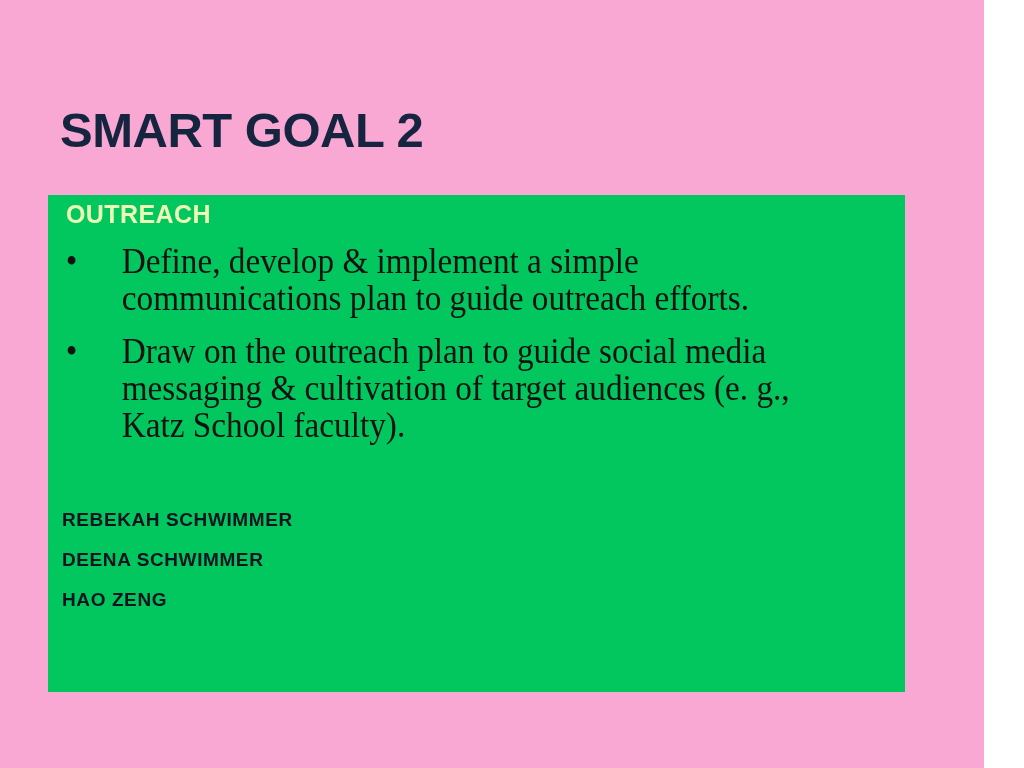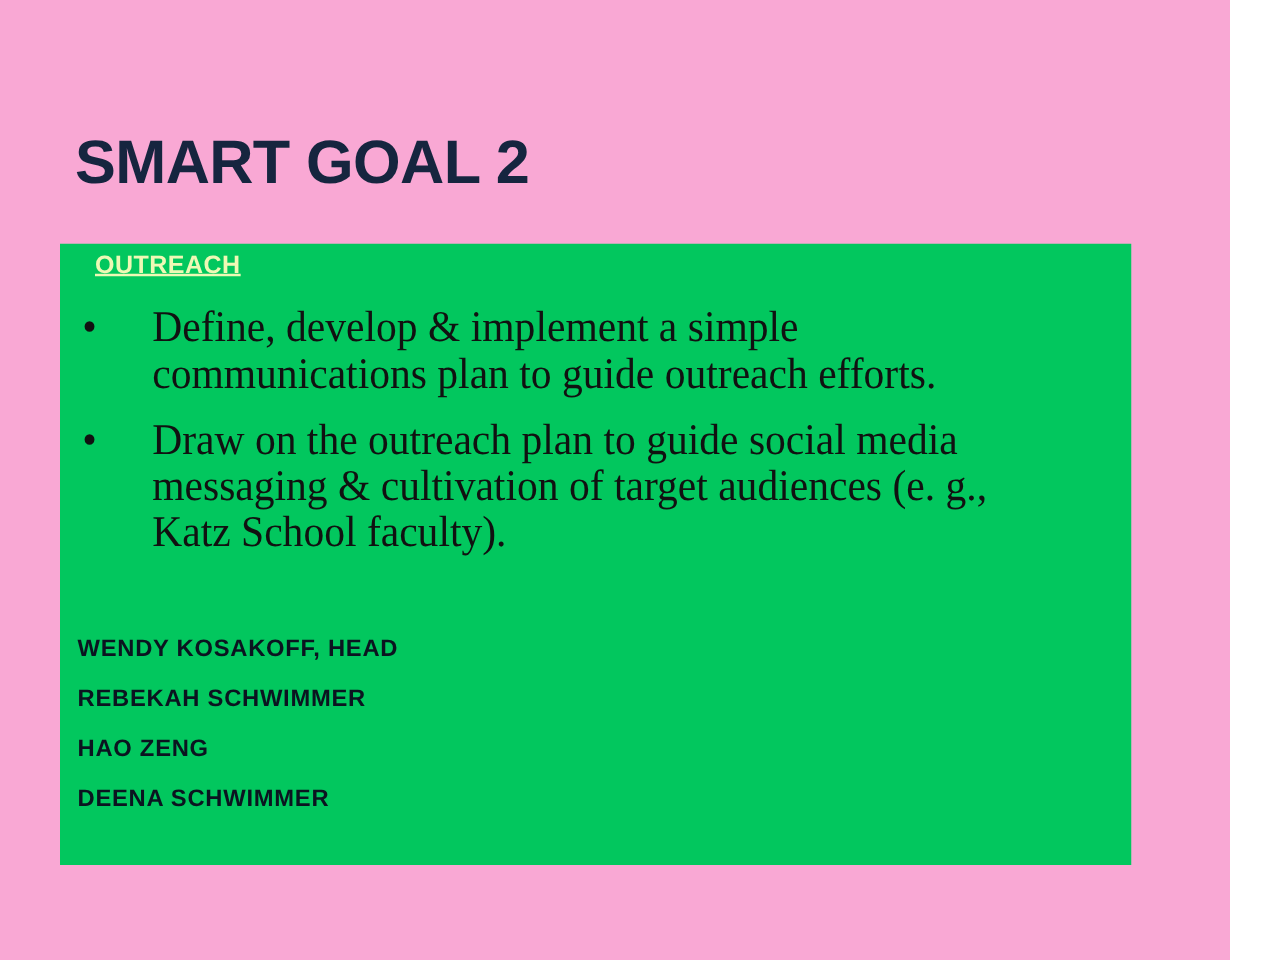--- a/index.html
+++ b/index.html
@@ -42,30 +42,29 @@
     left: 48px;
     top: 195px;
     width: 857px;
     height: 497px;
     background: #02c75e;
     box-sizing: border-box;
   }
 
   .panel-heading {
     position: absolute;
-    left: 28px;
+    left: 18px;
     top: 7px;
     font-family: "Liberation Sans", sans-serif;
-    font-size: 20px;
+    font-size: 25px;
     font-weight: bold;
     letter-spacing: 0.4px;
     line-height: 1.0;
     color: #eef9b5;
     white-space: nowrap;
-    text-decoration: underline;
   }
 
   
   .bullet-list {
     position: absolute;
     left: 12px;
     top: 48px;
     width: 820px;
   }
 
@@ -137,21 +136,20 @@
       </div>
 
       <div class="bullet-item">
         <span class="bullet-marker">•</span>
         <span class="bullet-text">Draw on the outreach plan to guide social media messaging &amp; cultivation of target audiences (e. g., Katz School faculty).</span>
       </div>
 
     </div>
 
     <div class="name-list">
-      <div class="name-item">WENDY KOSAKOFF, HEAD</div>
       <div class="name-item">REBEKAH SCHWIMMER</div>
+      <div class="name-item">DEENA SCHWIMMER</div>
       <div class="name-item">HAO ZENG</div>
-      <div class="name-item">DEENA SCHWIMMER</div>
     </div>
 
   </div>
 
 </div>
 
 </body></html>

